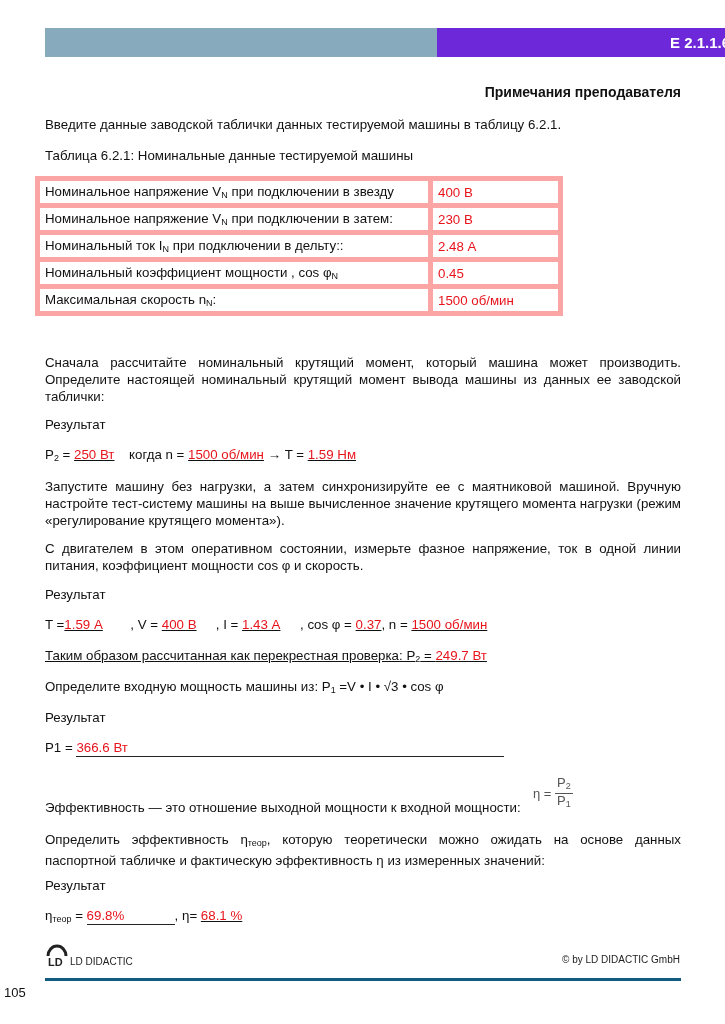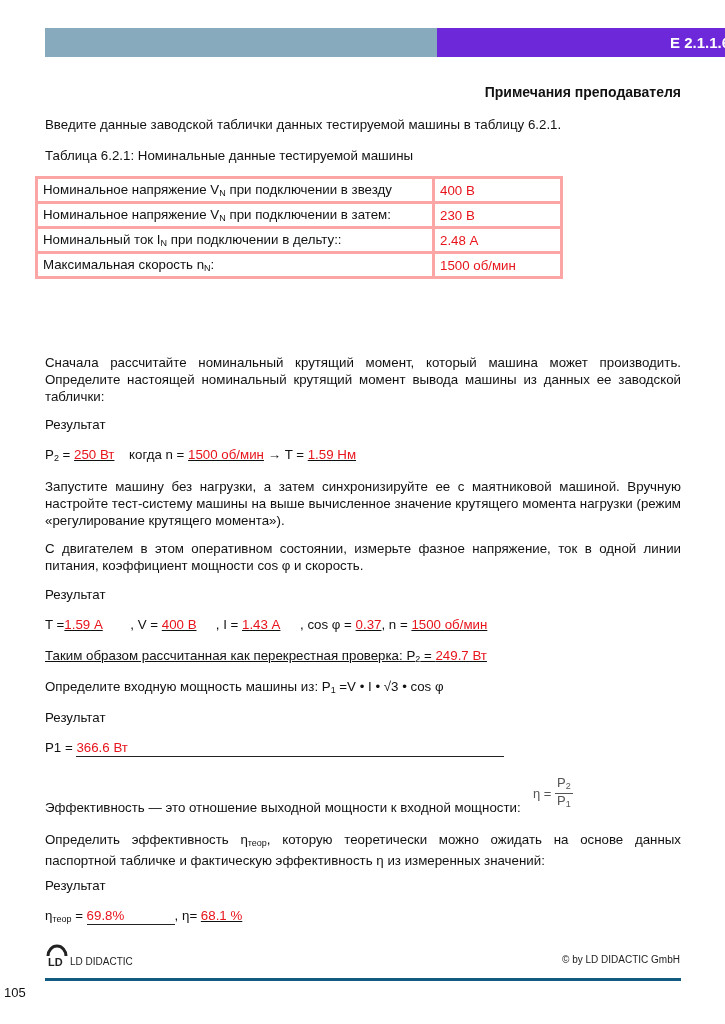--- a/index.html
+++ b/index.html
@@ -7,21 +7,21 @@
          font-family:"Liberation Sans", sans-serif; color:#111; font-size:13.3px; }
   .abs { position:absolute; }
   .hdr-left { left:45px; top:28px; width:392px; height:29px; background:#88aabd; }
   .hdr-right { left:437px; top:28px; width:293px; height:29px; background:#6d28d9;
                color:#fff; font-weight:bold; font-size:15px; text-align:right; line-height:29px; }
   .notes { right:44px; top:84px; font-weight:bold; font-size:14px; }
   .p { left:45px; width:636px; line-height:17px; text-align:justify; }
   .red { color:#e8141c; }
   .ul { text-decoration:underline; text-decoration-color:#111; }
   table.spec { position:absolute; left:35px; top:176px; width:528px; border-collapse:collapse; font-size:13.3px; }
-  table.spec td { border:3px solid #fca5a5; height:22px; padding:0 5px;margin-left:45px; }
+  table.spec td { border:5px solid #fca5a5; height:22px; padding:0 5px;margin-left:45px; }
   table.spec td.v { color:#e8141c; width:115px; }
   sub { font-size:9px; vertical-align:-2px; }
   .frac { display:inline-block; text-align:center; vertical-align:middle; color:#555; font-size:13px; }
   .frac .num { border-bottom:1px solid #555; padding:0 2px; line-height:14px; }
   .frac .den { line-height:14px; }
   .footer-line { left:45px; top:994px; width:636px; height:3px; background:#115a80; }
   .logo { left:45px; top:940px; width:22px; height:26px; }
   .logo-text { left:70px; top:956px; font-size:10px; color:#222; }
   .copy { right:45px; top:954px; font-size:10px; color:#222; }
   .pagenum { left:4px; width:725px; top:985px; text-align:left; font-size:13px; }
@@ -42,20 +42,24 @@
       <td><span>Номинальное напряжение V</span><sub>N</sub><span> при подключении в звезду</span></td>
       <td class="v">400 В</td>
     </tr>
     <tr>
       <td><span>Номинальное напряжение V</span><sub>N</sub><span> при подключении в затем:</span></td>
       <td class="v">230 В</td>
     </tr>
     <tr>
       <td><span>Номинальный ток I</span><sub>N</sub><span> при подключении в дельту::</span></td>
       <td class="v">2.48 А</td>
+    </tr>
+    <tr>
+      <td><span>Номинальный коэффициент мощности , cos φ</span><sub>N</sub><span></span></td>
+      <td class="v">0.45</td>
     </tr>
     <tr>
       <td><span>Максимальная скорость n</span><sub>N</sub><span>:</span></td>
       <td class="v">1500 об/мин</td>
     </tr>
   </tbody>
 </table>
 
 <div class="abs p" style="top:354px;">Сначала рассчитайте номинальный крутящий момент, который машина может производить. Определите настоящей номинальный крутящий момент вывода машины из данных ее заводской таблички:</div>
 <div class="abs p" style="top:416px;">Результат</div>

